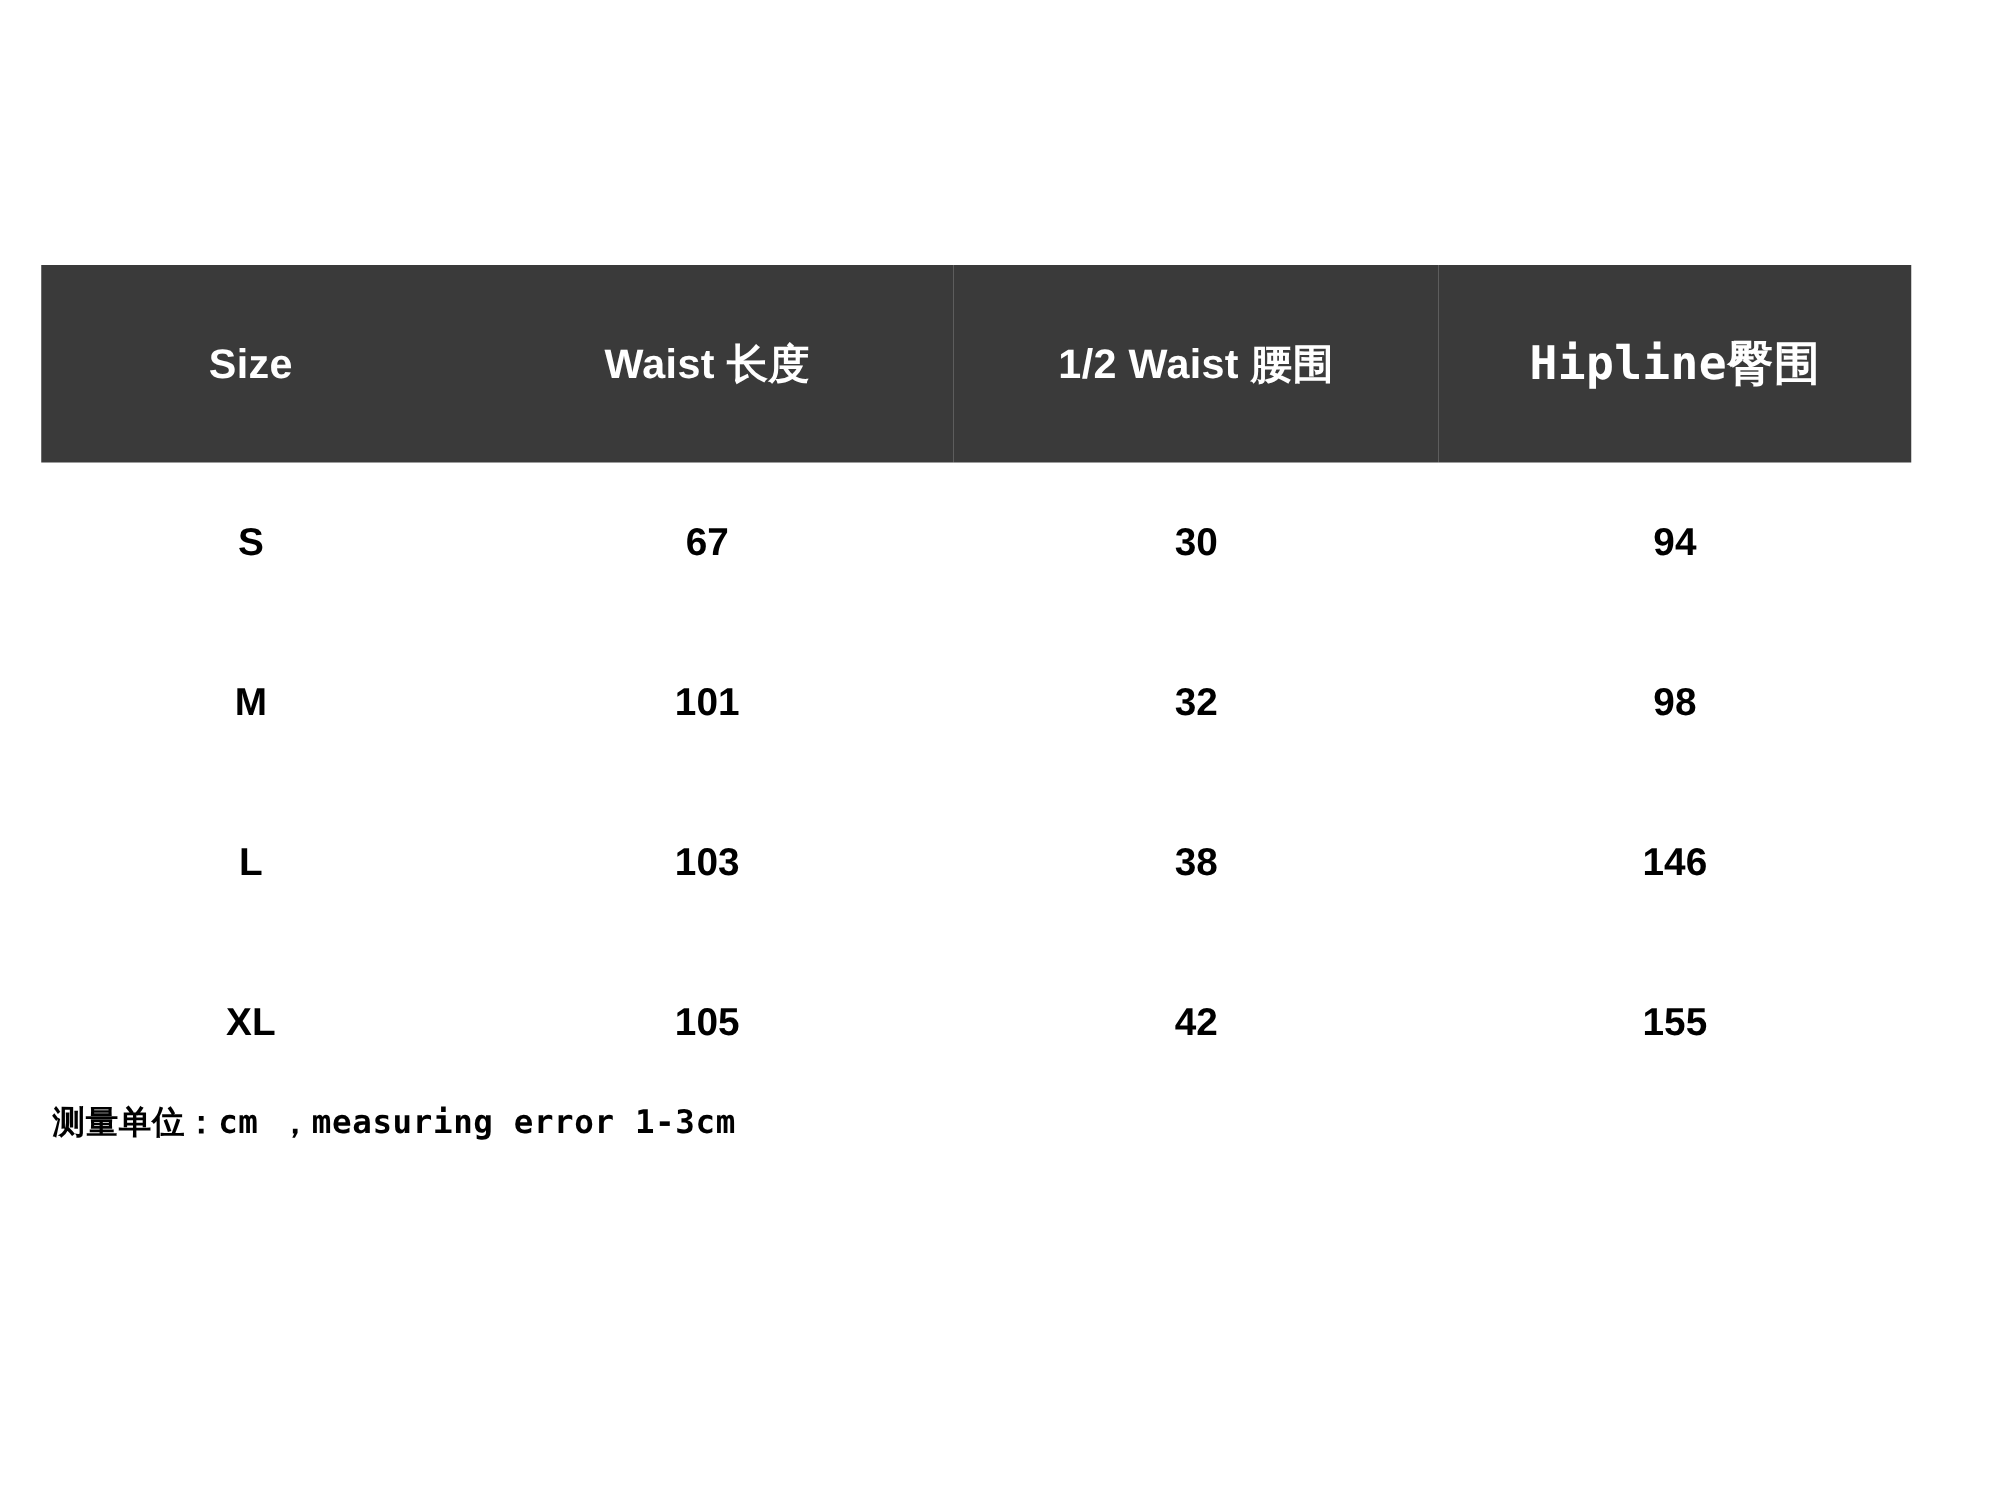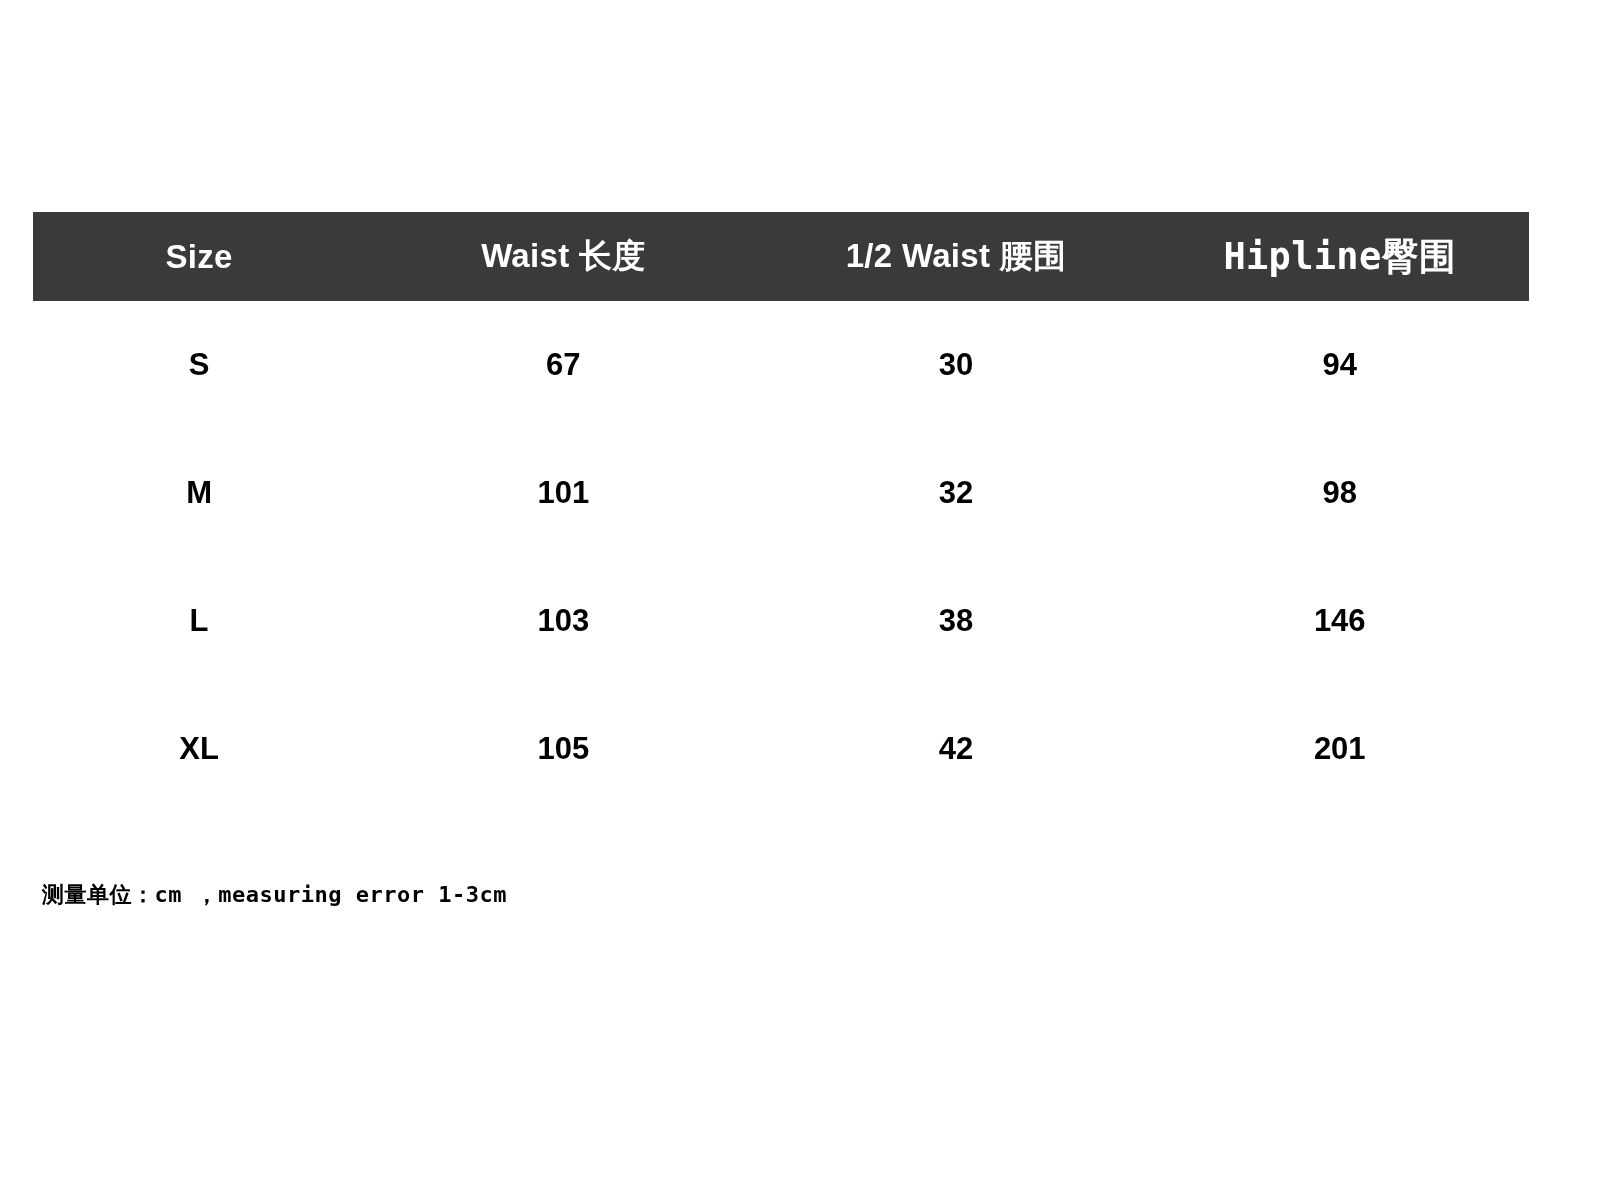--- a/index.html
+++ b/index.html
@@ -31,23 +31,23 @@
     table-layout: fixed;
   }
   .size-table thead tr {
     background: #3a3a3a;
   }
   .size-table thead th {
     color: #ffffff;
     font-size: 33px;
     font-weight: bold;
     text-align: center;
-    height: 89px;
+    height: 126px;
     vertical-align: middle;
-    padding: 0;
+    padding: 16px;
     letter-spacing: 0.3px;
   }
   .size-table thead th.col-hip {
     font-family: "DejaVu Sans Mono", monospace;
     font-size: 37px;
   }
   .size-table tbody td {
     color: #000000;
     font-size: 31px;
     font-weight: bold;
@@ -59,21 +59,21 @@
   .col-size { width: 22.2%; }
   .col-length { width: 26.5%; }
   .col-waist { width: 26.0%; margin-top: 28px; }
   .col-hip { width: 25.3%; }
 
   .note {
     position: absolute;
     left: 42px;
     top: 880px;
     font-family: "DejaVu Sans Mono", monospace;
-    font-size: 22px;
+    font-size: 26px;
     font-weight: bold;
     color: #000000;
     letter-spacing: 0.5px;
     white-space: nowrap;
   }
 </style>
 </head>
 <body>
 
 <div class="page">
@@ -103,20 +103,20 @@
       <tr>
         <td class="col-size">L</td>
         <td class="col-length">103</td>
         <td class="col-waist">38</td>
         <td class="col-hip">146</td>
       </tr>
       <tr>
         <td class="col-size">XL</td>
         <td class="col-length">105</td>
         <td class="col-waist">42</td>
-        <td class="col-hip">201</td>
+        <td class="col-hip">155</td>
       </tr>
     </tbody>
   </table>
 
   <div class="note">测量单位：cm ，measuring error 1-3cm</div>
 
 </div>
 
 </body></html>

